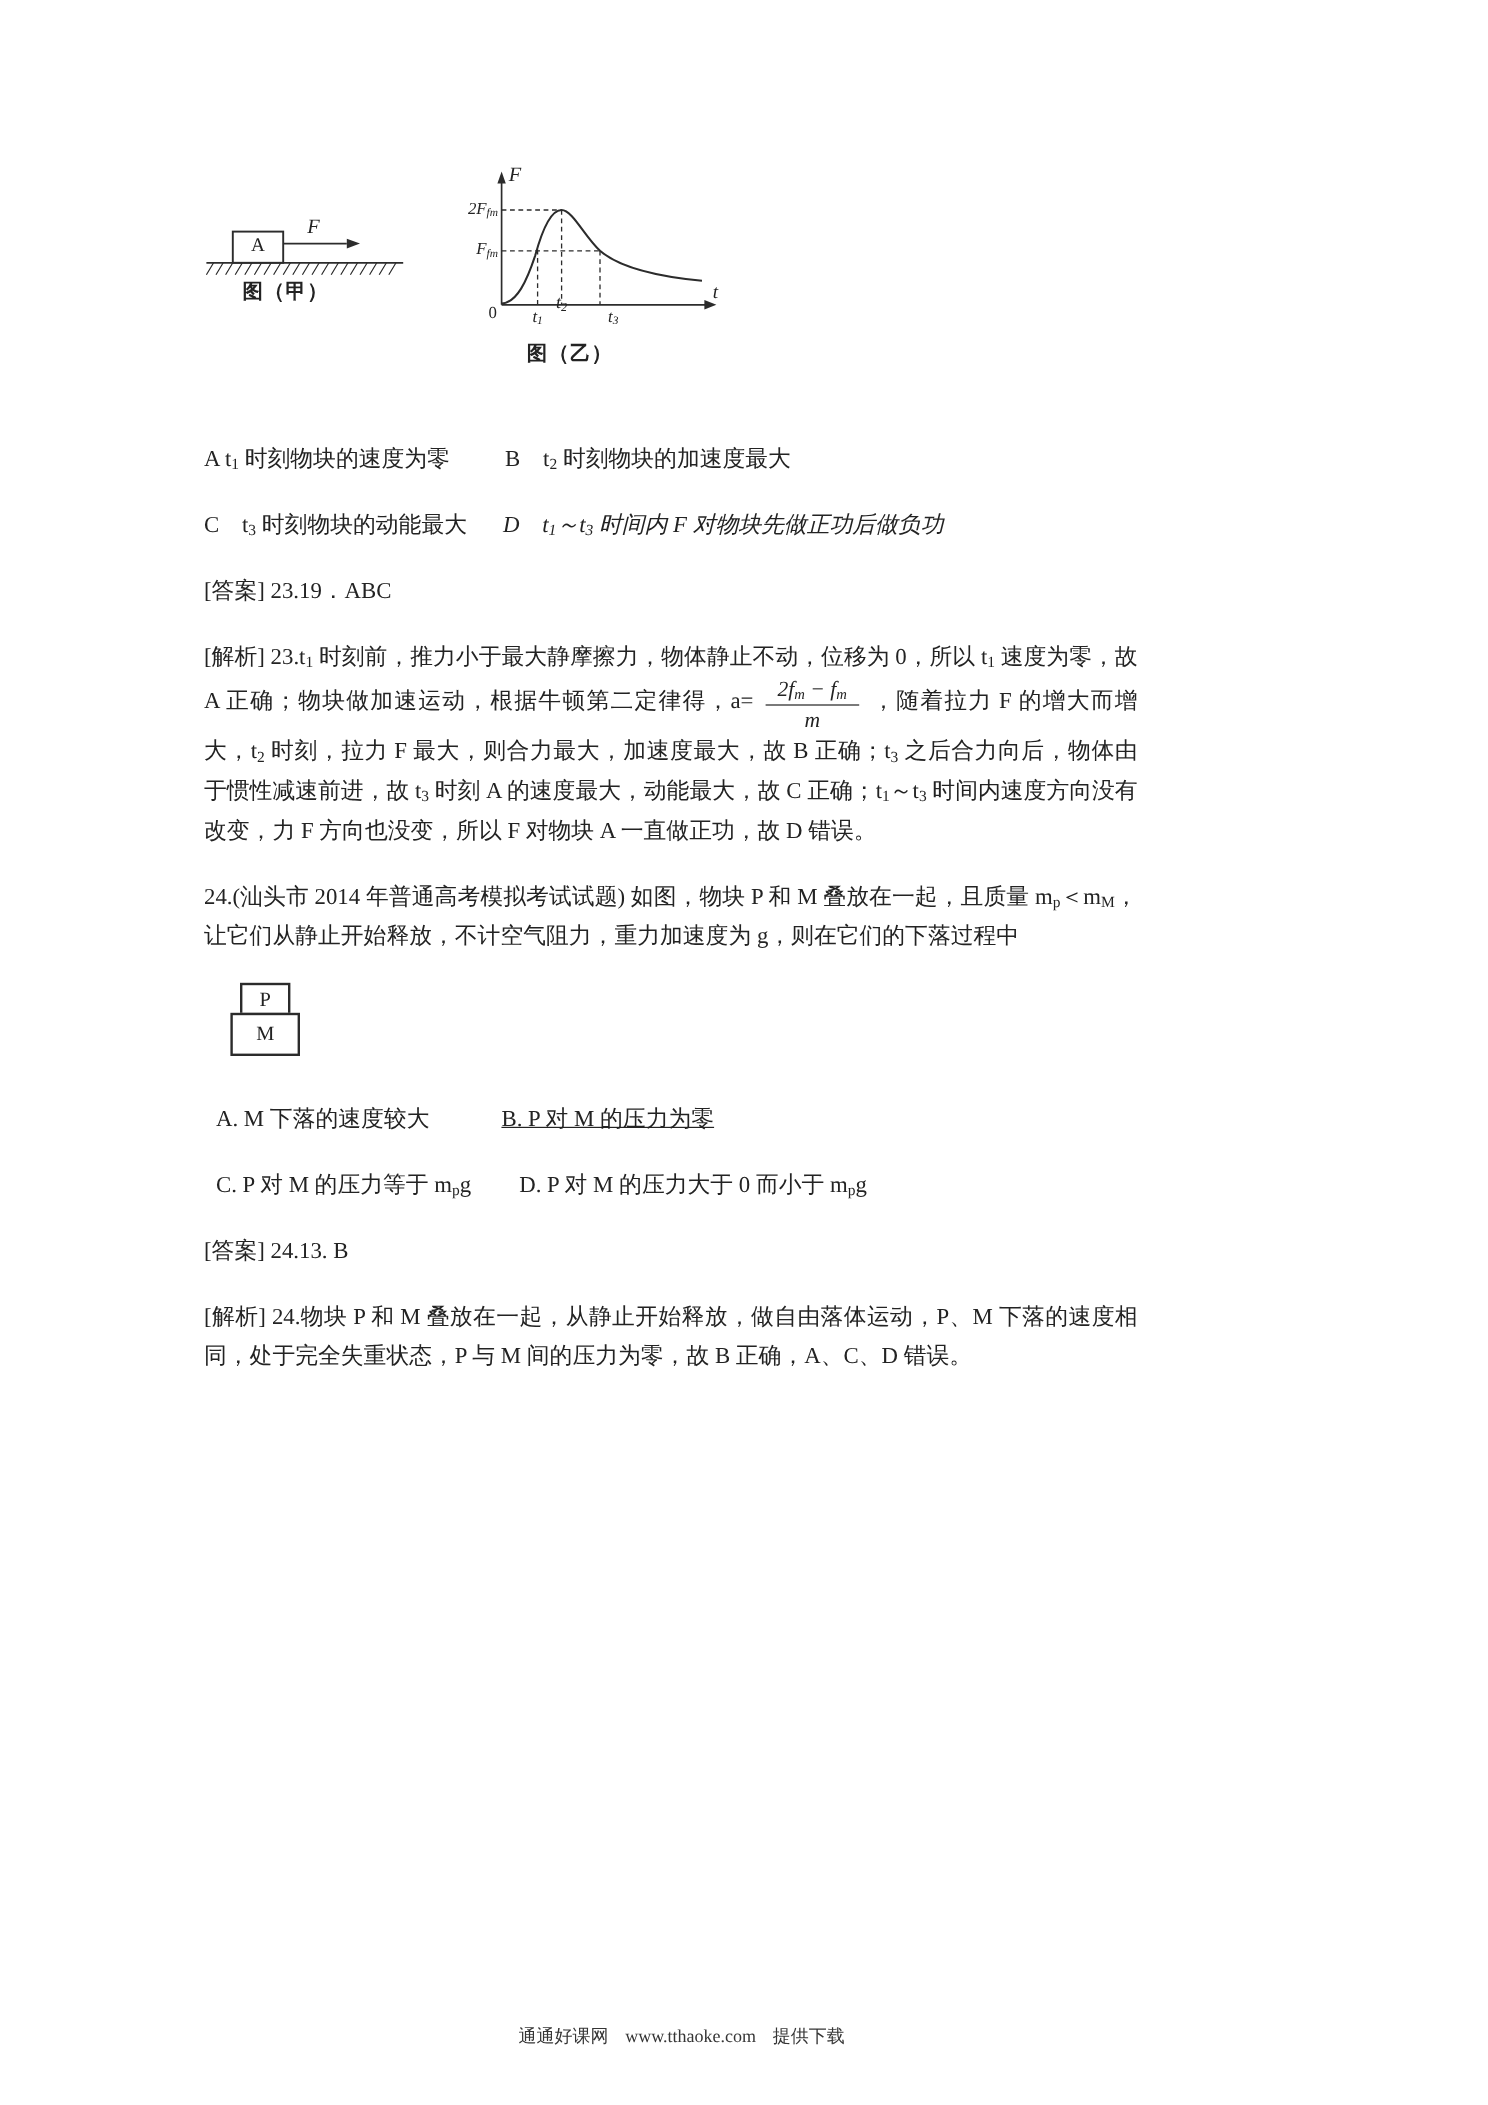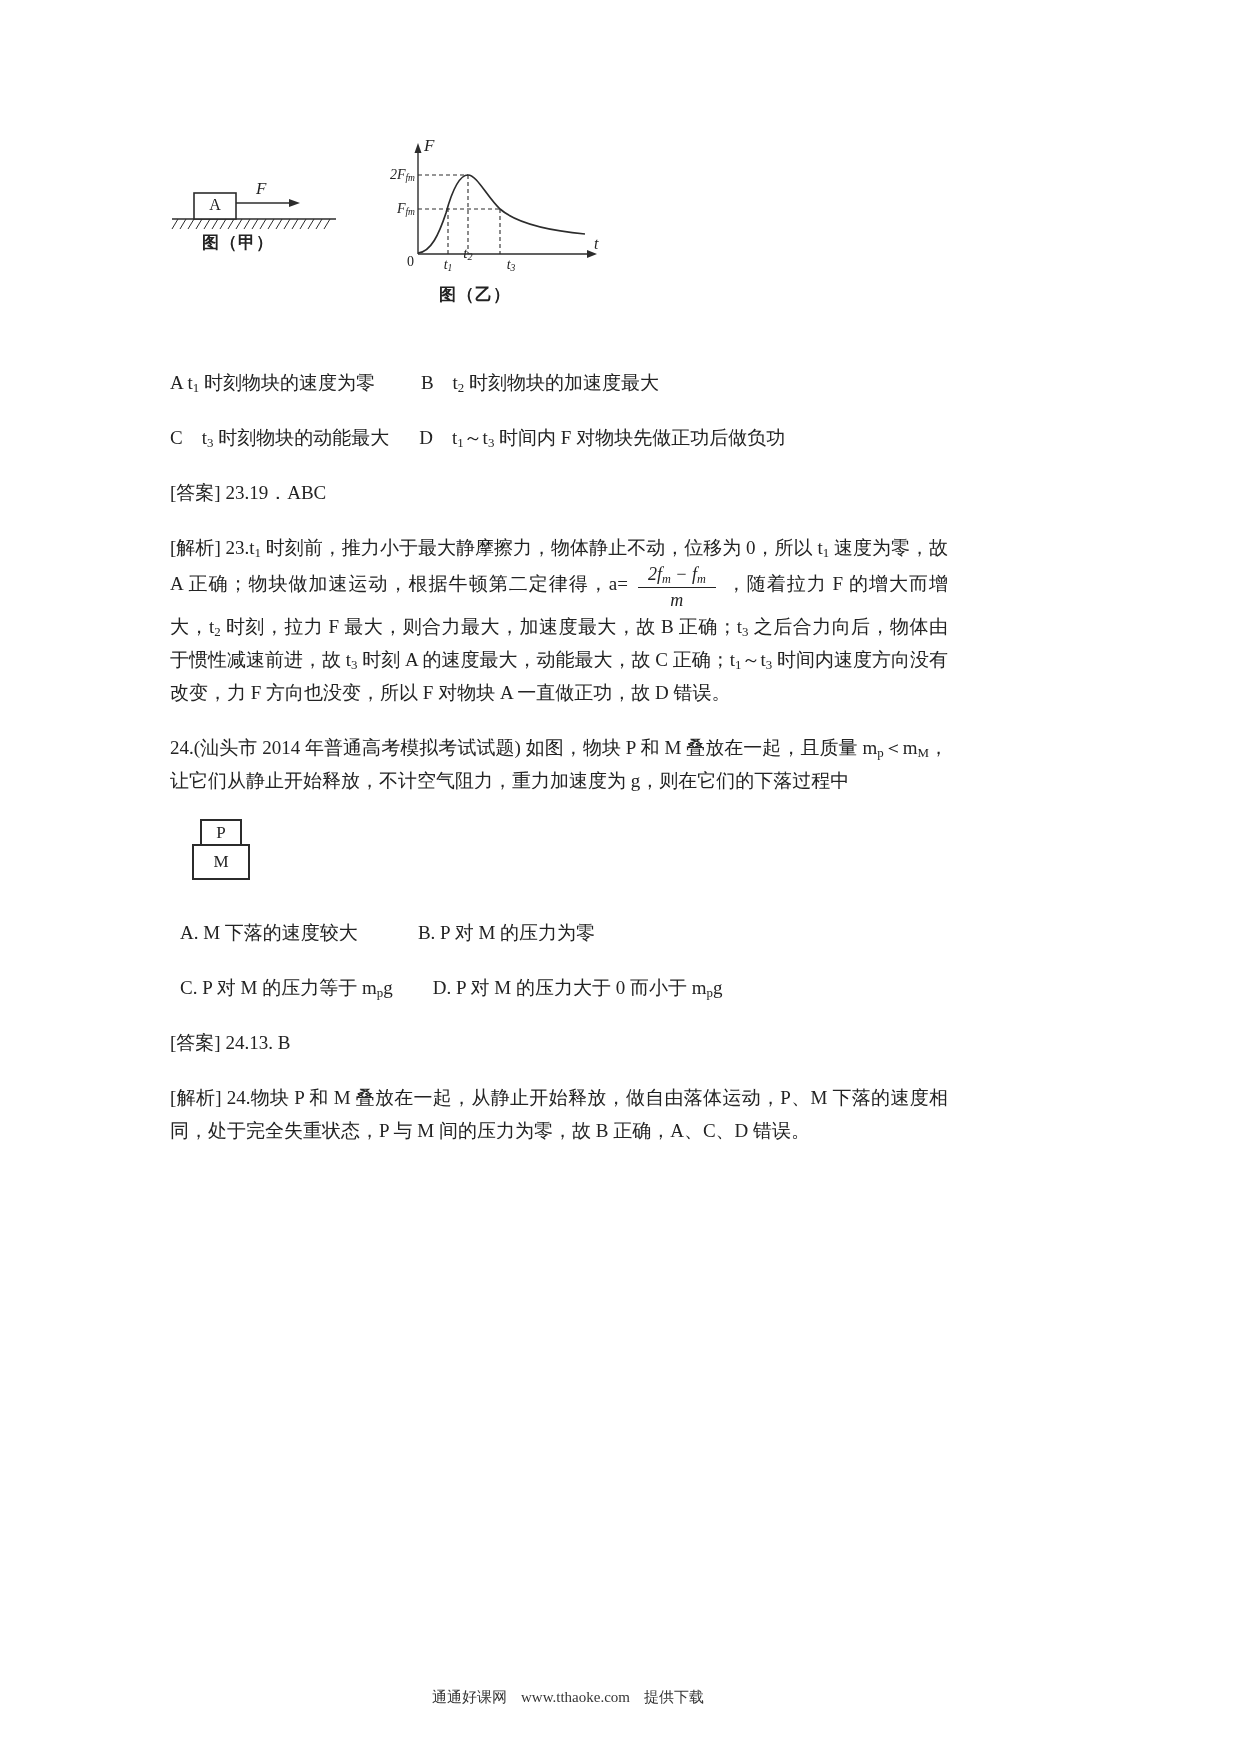--- a/index.html
+++ b/index.html
@@ -19,24 +19,24 @@
   .flabel { position:absolute; white-space:nowrap; line-height:1; }
   .italic { font-style:italic; }
   .caption { font-weight:bold; font-size:17px; letter-spacing:1px; }
   .cx { transform:translateX(-50%); }
   .rx { transform:translateX(-100%); }
 
   
   p.para { font-size:19px; line-height:33px; margin:0 0 22px 0; text-align:justify; }
   p.opts { text-align:left; }
   .indent { padding-left:10px; }
-  .ml30 { margin-left:30px; }
+  .ml30 { margin-left:30px;font-style:italic; }
   .ml46 { margin-left:46px;margin-top:19px; }
   .ml40 { margin-left:40px;text-align:right; }
-  .ml60 { margin-left:60px; }
+  .ml60 { margin-left:60px;text-decoration:underline; }
   sub { font-size:0.68em; line-height:0; vertical-align:-0.22em; }
 
   
   .frac { display:inline-block; vertical-align:-16px; text-align:center;
           font-style:italic; margin:0 10px; line-height:1.15; font-size:18px; }
   .frac .num { display:block; border-bottom:1.3px solid #232323; padding:0 10px 2px; }
   .frac .den { display:block; padding-top:2px; }
 
   
   .fig-pm { margin:8px 0 36px 22px; width:70px; }

